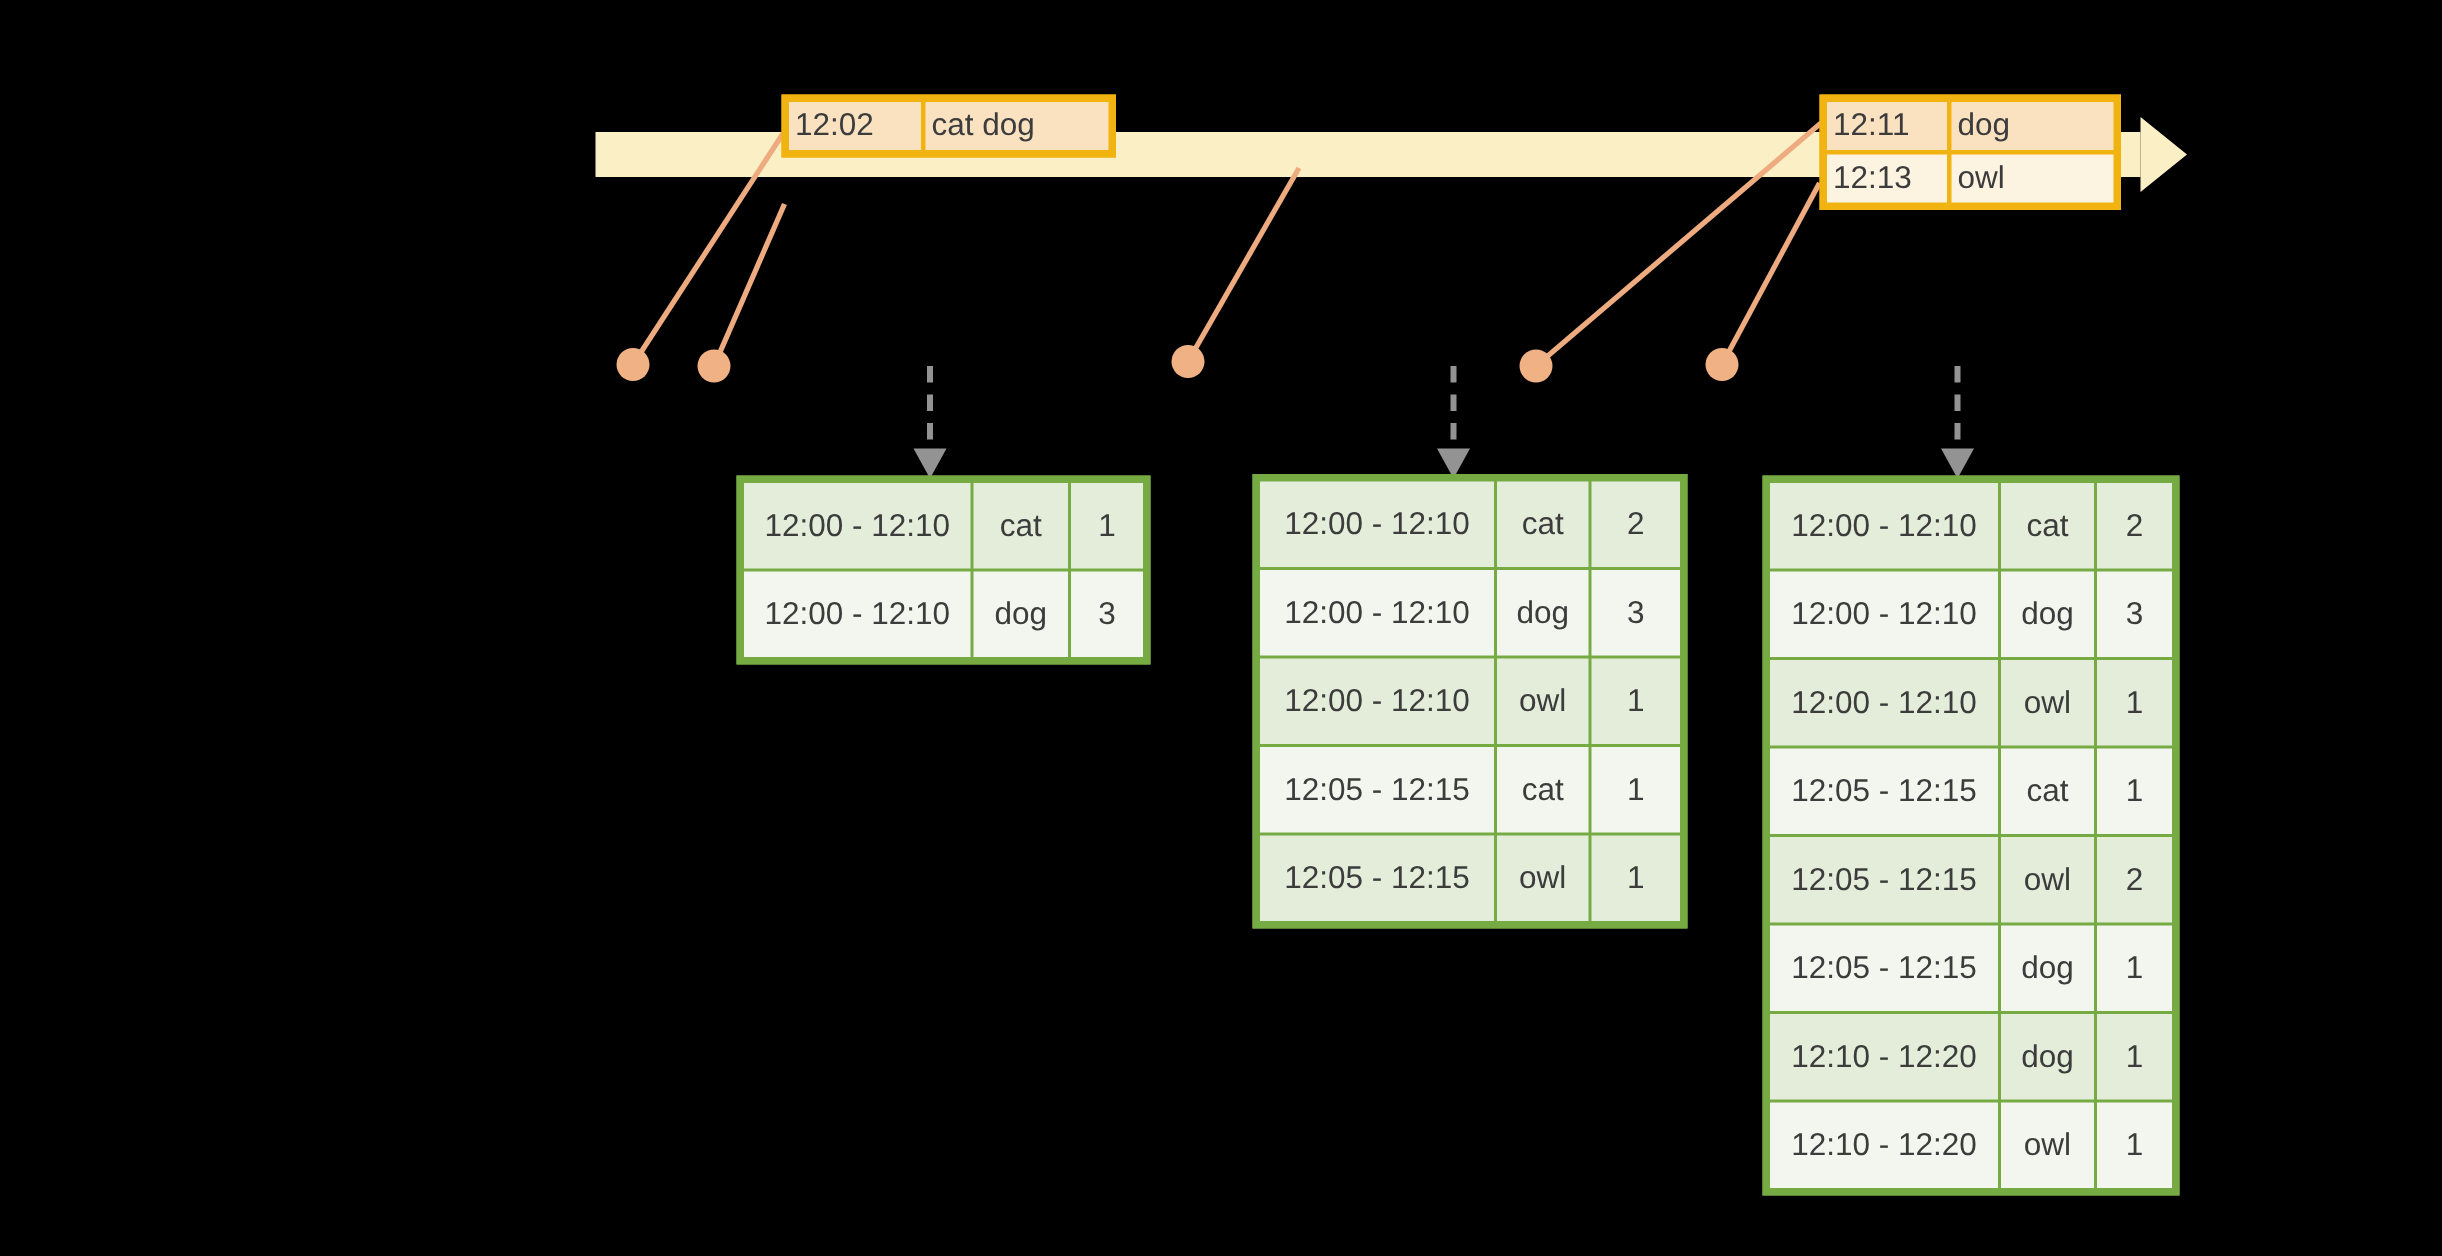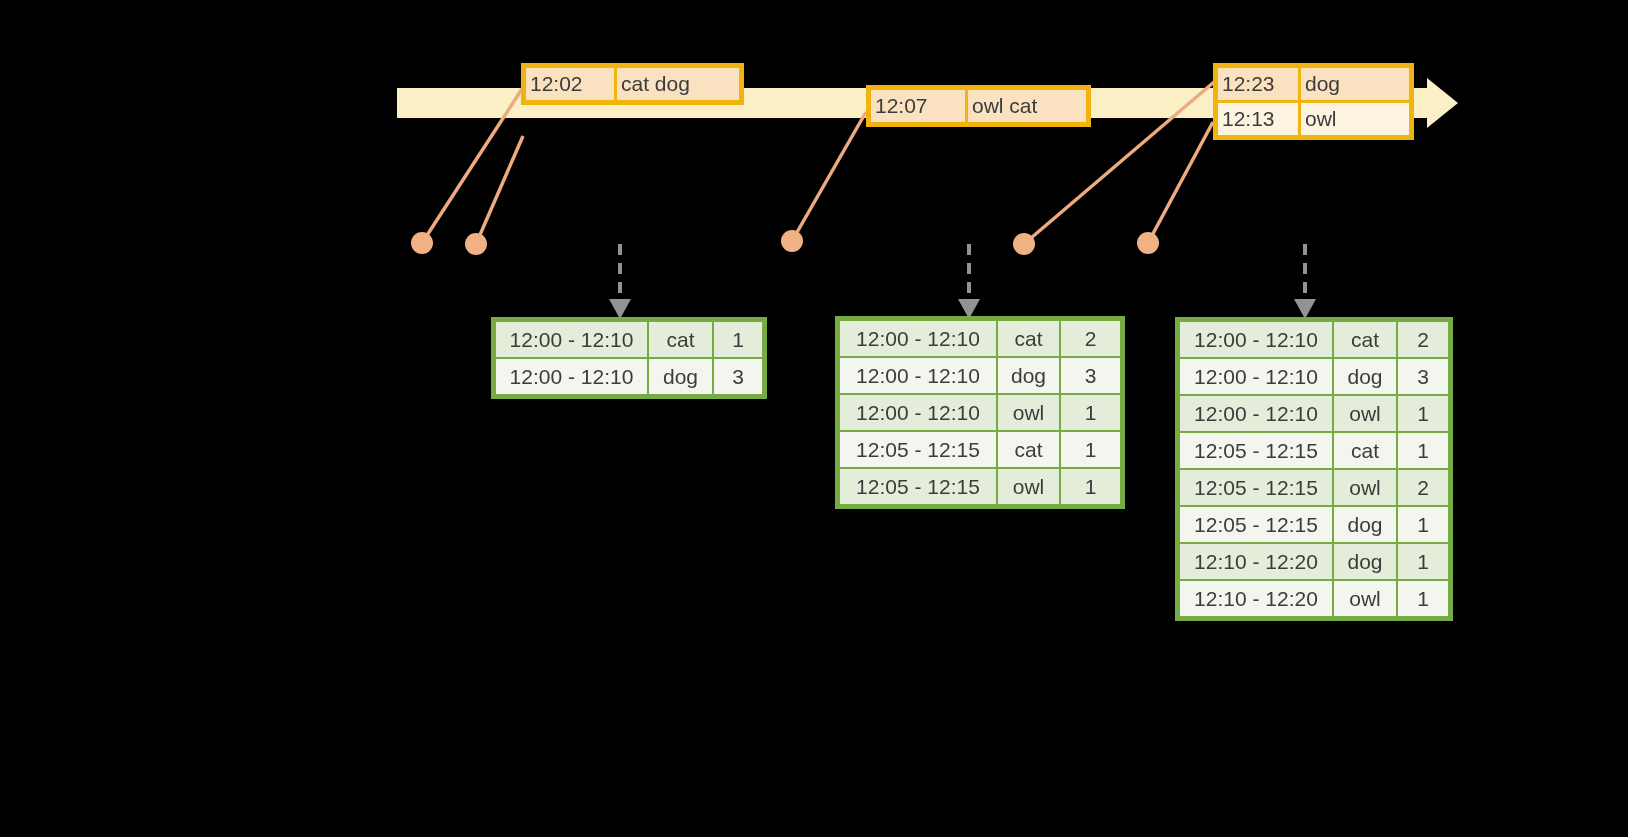--- a/index.html
+++ b/index.html
@@ -40,21 +40,21 @@
     font-size:21px;color:var(--text);padding:0 4px;}
   .etable tr:nth-child(odd) td{background:var(--event_row_odd);}
   .etable tr:nth-child(even) td{background:var(--event_row_even);}
   .e1{left:521px;top:63px;} .e1 td:first-child{width:80px;} .e1 td:last-child{width:114px;}
   .e2{left:866px;top:85px;} .e2 td:first-child{width:86px;} .e2 td:last-child{width:110px;}
   .e3{left:1213px;top:63px;} .e3 td:first-child{width:72px;} .e3 td:last-child{width:100px;}
   
   .rtable{position:absolute;border-collapse:separate;border-spacing:2px;
     background:var(--result_border);border:3px solid var(--result_border);}
   .rtable td{height:35px;text-align:center;vertical-align:middle;
-    font-size:21px;color:var(--text);padding:0 4px;}
+    font-size:21px;color:var(--text);padding:11px 4px;}
   .rtable tr:nth-child(odd) td{background:var(--result_row_odd);}
   .rtable tr:nth-child(even) td{background:var(--result_row_even);}
   .r1{left:491px;top:317px;}
   .r1 td:nth-child(1){width:143px;} .r1 td:nth-child(2){width:55px;} .r1 td:nth-child(3){width:40px;}
   .r2{left:835px;top:316px;}
   .r2 td:nth-child(1){width:148px;} .r2 td:nth-child(2){width:53px;} .r2 td:nth-child(3){width:51px;}
   .r3{left:1175px;top:317px;}
   .r3 td:nth-child(1){width:144px;} .r3 td:nth-child(2){width:54px;} .r3 td:nth-child(3){width:42px;}
 </style>
 </head>
@@ -86,33 +86,25 @@
 
   <table class="etable e1">
     <tbody>
         <tr>
       <td>12:02</td>
       <td>cat dog</td>
     </tr>
   </tbody>
     </table>
 
-  <table class="etable e2">
-    <tbody>
-        <tr>
-      <td>12:07</td>
-      <td>owl cat</td>
-    </tr>
-  </tbody>
-    </table>
 
   <table class="etable e3">
     <tbody>
         <tr>
-      <td>12:23</td>
+      <td>12:11</td>
       <td>dog</td>
     </tr>
     <tr>
       <td>12:13</td>
       <td>owl</td>
     </tr>
   </tbody>
     </table>
 
   <table class="rtable r1">

